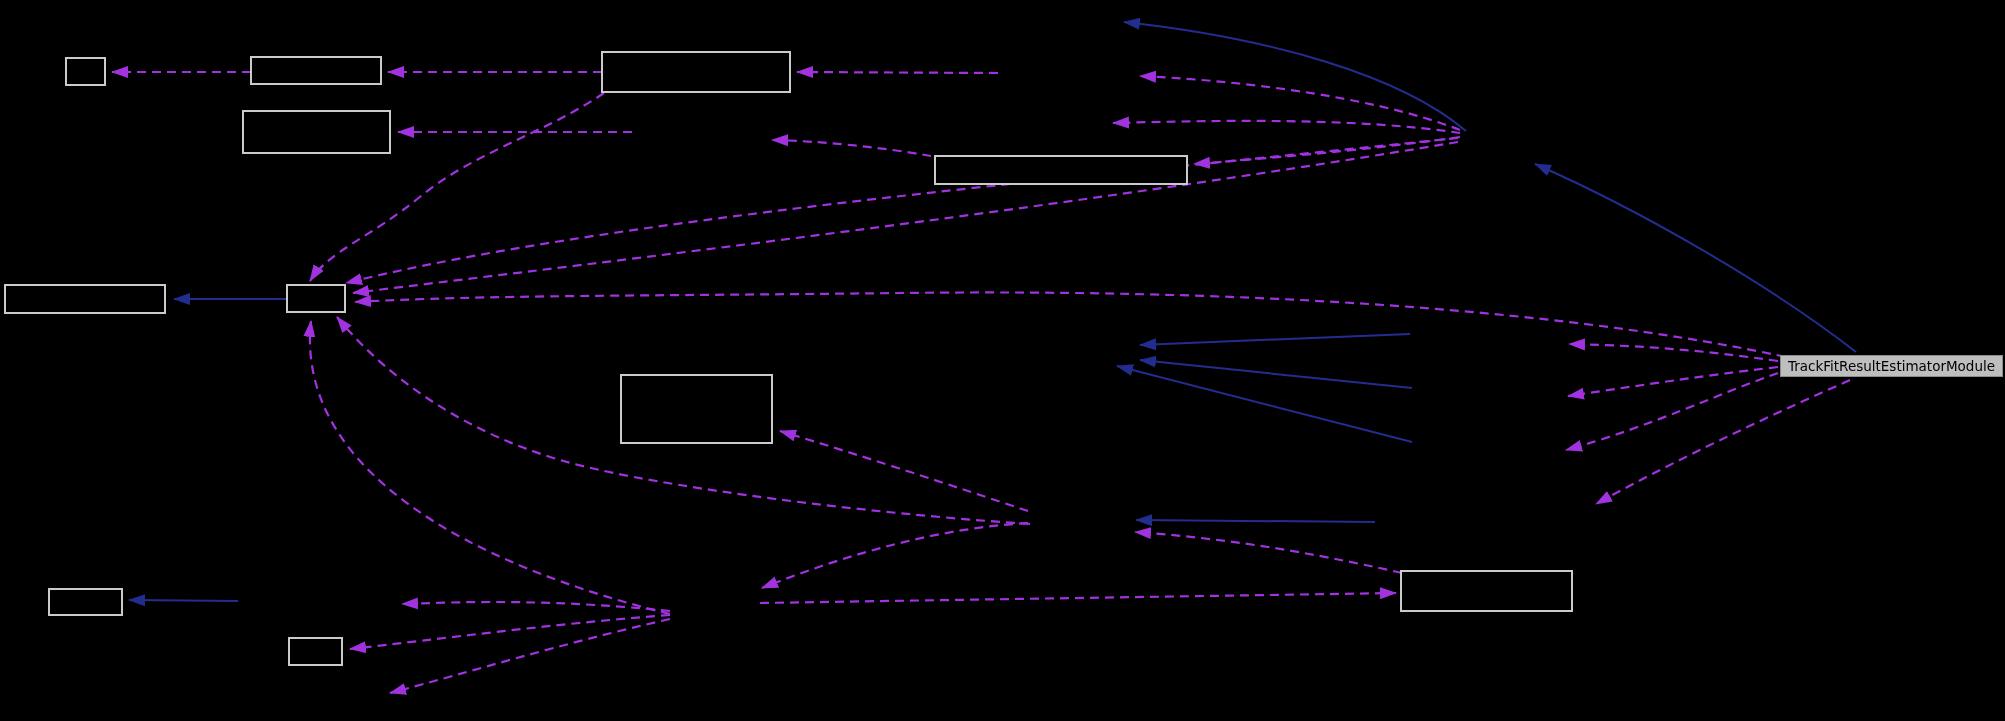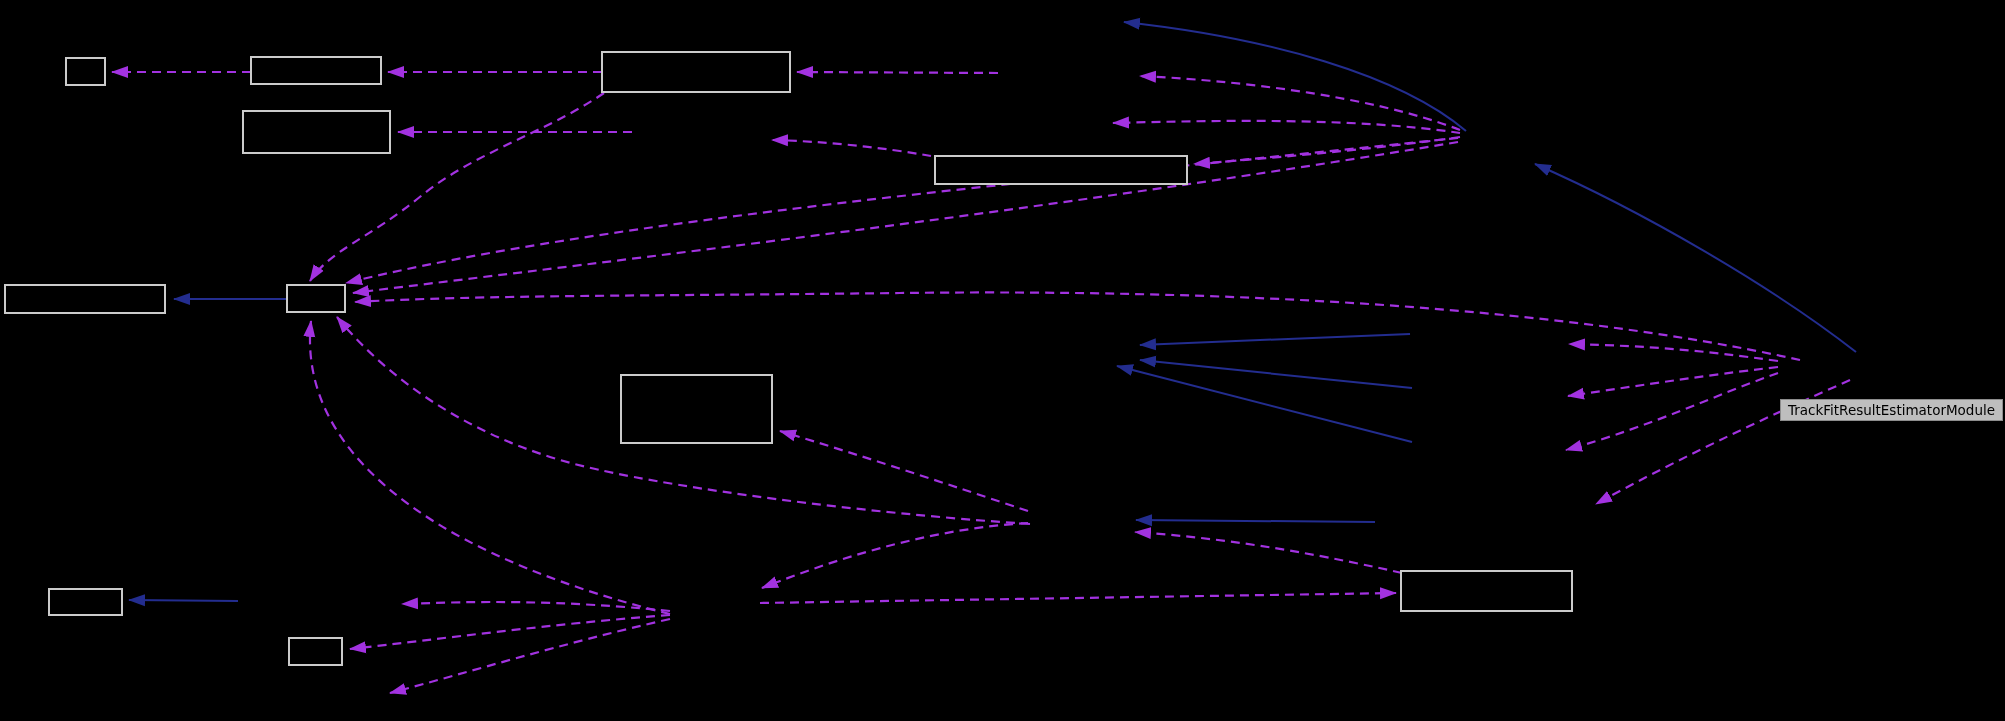--- a/index.html
+++ b/index.html
@@ -1,20 +1,20 @@
 <!DOCTYPE html>
 <html><head>
 <meta charset="utf-8">
 <style>
   html,body{margin:0;padding:0;background:#000;}
   #canvas{position:relative;width:2005px;height:721px;background:#000;overflow:hidden;
           font-family:"DejaVu Sans","Liberation Sans",sans-serif;}
   #graph-svg{position:absolute;left:0;top:0;width:2005px;height:721px;}
   #main-node{position:absolute;box-sizing:border-box;display:flex;align-items:center;justify-content:center;
-             font-size:13.5px;white-space:nowrap;cursor:default;margin-top:44px;}
+             font-size:13.5px;white-space:nowrap;cursor:default;}
 </style>
 </head>
 <body>
 
 <div id="canvas">
   <svg id="graph-svg" xmlns="http://www.w3.org/2000/svg" viewBox="0 0 2005 721">
       <defs>
         <marker id="arrow-usage" markerWidth="18" markerHeight="14" refX="16" refY="7" orient="auto" markerUnits="userSpaceOnUse">
           <polygon points="0,1 17,7 0,13" fill="#A232E0"></polygon>
         </marker>

